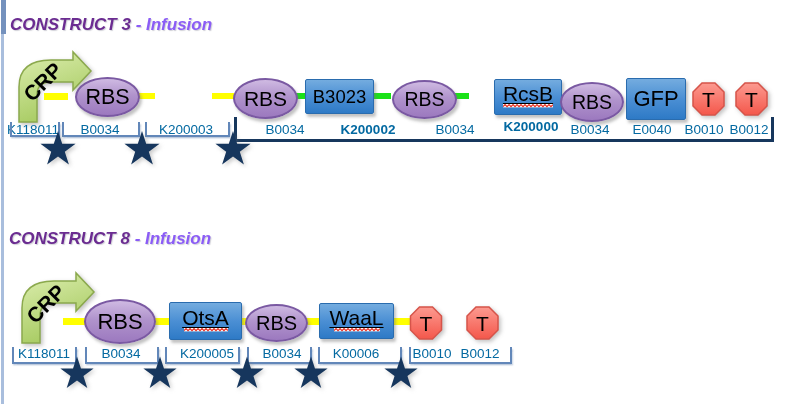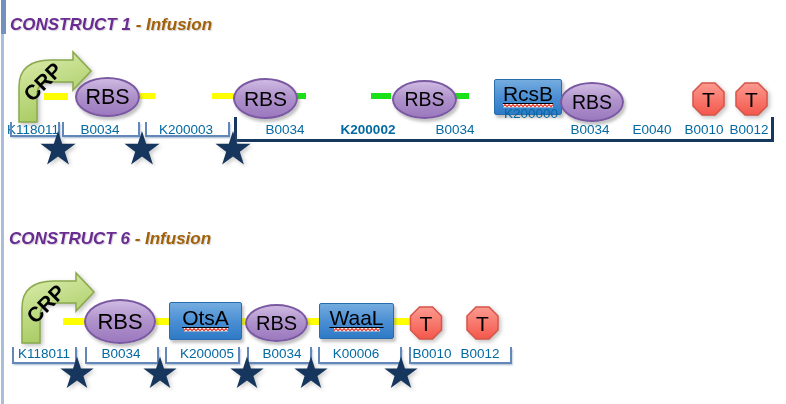--- a/index.html
+++ b/index.html
@@ -1,21 +1,21 @@
 <!DOCTYPE html>
 <html><head>
 <meta charset="utf-8">
 <style>
   html,body{margin:0;padding:0;background:#fff;}
   #page{position:relative;width:786px;height:404px;background:#fff;overflow:hidden;
         font-family:"Liberation Sans", sans-serif;}
   .abs{position:absolute;}
   .title{font-size:17px;font-weight:bold;font-style:italic;white-space:nowrap;
          text-shadow:1px 1px 1px rgba(120,120,140,0.35);}
-  .tp{color:#6b2c91;} .tn{color:#a16207;}
+  .tp{color:#6b2c91;} .tn{color:#8b5cf6;}
   .conn{position:absolute;height:6px;}
   .yellow{background:#ffff00;}
   .green{background:#1ae218;}
   .rbs{position:absolute;border-radius:50%;
        background:linear-gradient(180deg,#cfbae2 0%,#b093cc 45%,#9c79bf 100%);
        border:2px solid #7a59a2;
        box-shadow:2px 3px 3px rgba(120,120,120,0.45);
        display:flex;align-items:center;justify-content:center;color:#000;}
   .brect{position:absolute;
        background:linear-gradient(180deg,#74acdf 0%,#4b8fd4 50%,#2e7ac6 100%);
@@ -34,22 +34,22 @@
   .gene svg{margin-top:-2px;}
   svg{display:block;}
 </style>
 </head>
 <body>
 <div id="page">
 
   <div class="abs" style="left:1px;top:0;width:5px;height:34px;background:#7491bd;"></div>
   <div class="abs" style="left:1px;top:34px;width:3px;height:370px;background:#a9bedd;"></div>
 
-  <div class="abs title" style="left:10px;top:15px;"><span class="tp">CONSTRUCT 1 </span><span class="tn">- Infusion</span></div>
-  <div class="abs title" style="left:9px;top:229px;"><span class="tp">CONSTRUCT 6 </span><span class="tn">- Infusion</span></div>
+  <div class="abs title" style="left:10px;top:15px;"><span class="tp">CONSTRUCT 3 </span><span class="tn">- Infusion</span></div>
+  <div class="abs title" style="left:9px;top:229px;"><span class="tp">CONSTRUCT 8 </span><span class="tn">- Infusion</span></div>
 
   <div class="conn yellow" style="left:44px;top:93px;width:24px;height:7px;"></div>
   <div class="conn yellow" style="left:135px;top:93px;width:20px;"></div>
   <div class="conn yellow" style="left:212px;top:93px;width:22px;"></div>
   <div class="conn green" style="left:289px;top:93px;width:17px;"></div>
   <div class="conn green" style="left:371px;top:93px;width:20px;"></div>
   <div class="conn green" style="left:455px;top:93px;width:14px;"></div>
   <div class="conn green" style="left:543px;top:93px;width:14px;"></div>
 
   <svg class="abs" style="left:14px;top:50px;overflow:visible;" width="82" height="75" viewBox="0 0 82 75">
@@ -58,31 +58,33 @@
         <stop offset="0" stop-color="#ddeeb0"></stop>
           <stop offset="1" stop-color="#a6ca60"></stop>
       </linearGradient>
     </defs>
     <path d="M5,72 L5,37 Q5,10 37,10 L59,10 L59,2 L77,21 L59,40 L59,32 L37,32 Q23,32 23,45 L23,72 Z" fill="url(#ag)" stroke="#8ba94d" stroke-width="1.5" style="filter:drop-shadow(2px 2px 2px rgba(120,120,120,0.45));"></path>
     <text x="29" y="39" font-size="21" font-weight="bold" fill="#000" text-anchor="middle" transform="rotate(-45 29 32)">CRP</text>
   </svg>
 
   <div class="rbs" style="left:75px;top:77px;width:61px;height:36px;font-size:21.5px;">RBS</div>
   <div class="rbs" style="left:233px;top:78px;width:61px;height:37px;font-size:21px;">RBS</div>
+  <div class="brect" style="left:305px;top:79px;width:67px;height:33px;font-size:18.5px;">B3023</div>
   <div class="rbs" style="left:392px;top:80px;width:61px;height:35px;font-size:19.5px;">RBS</div>
   <div class="brect" style="left:474px;top:79px;width:66px;height:34px;font-size:21px;margin-left:20px;">
       <span class="gene">
         <span class="us">RcsB</span>
         <svg width="50" height="3.4" viewBox="0 0 50 3.4">
           <rect x="0" y="0" width="50" height="3.4" fill="#fff"></rect>
           <path d="M0,2.6 L2,0.6 L4,2.6 L6,0.6 L8,2.6 L10,0.6 L12,2.6 L14,0.6 L16,2.6 L18,0.6 L20,2.6 L22,0.6 L24,2.6 L26,0.6 L28,2.6 L30,0.6 L32,2.6 L34,0.6 L36,2.6 L38,0.6 L40,2.6 L42,0.6 L44,2.6 L46,0.6 L48,2.6 L50,0.6" fill="none" stroke="#e82c1e" stroke-width="1.2"></path>
         </svg>
       </span>
     </div>
   <div class="rbs" style="left:560px;top:82px;width:60px;height:36px;font-size:19.5px;">RBS</div>
+  <div class="brect" style="left:626px;top:78px;width:58px;height:40px;font-size:22px;">GFP</div>
 
   <svg class="abs" style="left:692px;top:82px;overflow:visible;" width="33" height="34" viewBox="0 0 33 34">
     <defs>
         <linearGradient id="og" x1="0" y1="0" x2="0" y2="1">
       <stop offset="0" stop-color="#fc9a90"></stop>
           <stop offset="1" stop-color="#f4574b"></stop>
         </linearGradient>
       </defs>
     <polygon points="10,1 23,1 32,10 32,24 23,33 10,33 1,24 1,10" fill="url(#og)" stroke="#d6544a" stroke-width="1.5" style="filter:drop-shadow(2px 2px 2px rgba(120,120,120,0.45));"></polygon>
     <text x="16.5" y="25" font-size="21" fill="#000" text-anchor="middle">T</text>
@@ -91,21 +93,21 @@
     <polygon points="10,1 23,1 32,10 32,24 23,33 10,33 1,24 1,10" fill="url(#og)" stroke="#d6544a" stroke-width="1.5" style="filter:drop-shadow(2px 2px 2px rgba(120,120,120,0.45));"></polygon>
     <text x="16.5" y="25" font-size="21" fill="#000" text-anchor="middle">T</text>
   </svg>
 
   <div class="lbl" style="left:33px;top:121.5px;">K118011</div>
   <div class="lbl" style="left:100px;top:121.5px;">B0034</div>
   <div class="lbl" style="left:186px;top:121.5px;">K200003</div>
   <div class="lbl" style="left:285px;top:121.5px;">B0034</div>
   <div class="lbl" style="left:368px;top:121.5px;font-weight:bold;">K200002</div>
   <div class="lbl" style="left:455px;top:121.5px;">B0034</div>
-  <div class="lbl" style="left:531px;top:106px;">K200000</div>
+  <div class="lbl" style="left:531px;top:119px;font-weight:bold;">K200000</div>
   <div class="lbl" style="left:590px;top:121.5px;">B0034</div>
   <div class="lbl" style="left:652px;top:121.5px;">E0040</div>
   <div class="lbl" style="left:704px;top:121.5px;">B0010</div>
   <div class="lbl" style="left:749px;top:121.5px;">B0012</div>
 
   <div class="brk" style="left:10px;top:122px;width:46px;height:13px;"></div>
   <div class="brk" style="left:62px;top:122px;width:74px;height:13px;"></div>
   <div class="brk" style="left:145px;top:122px;width:81px;height:13px;"></div>
   <div class="longbrk" style="left:234px;top:117px;width:534px;height:22px;"></div>
 

